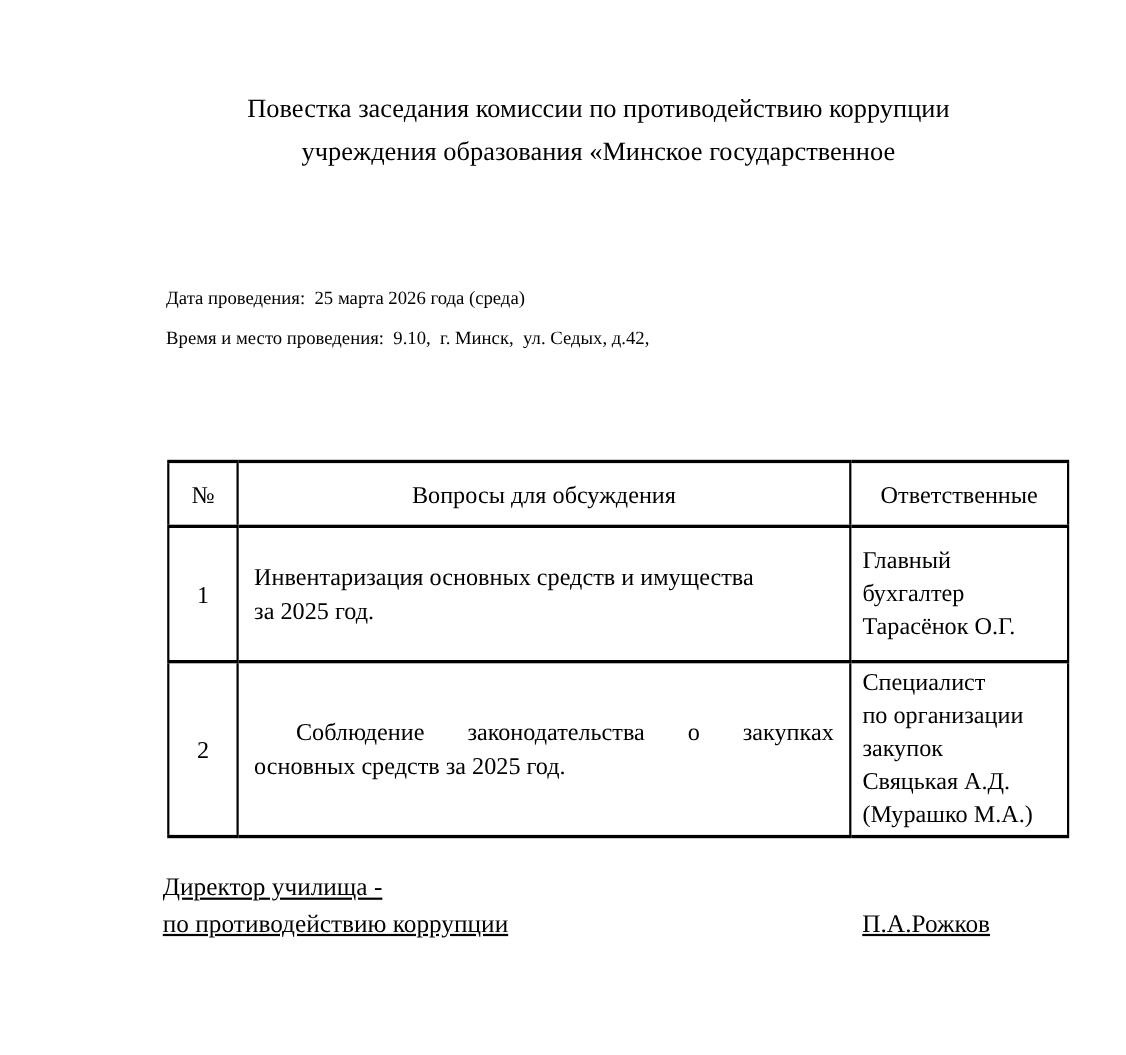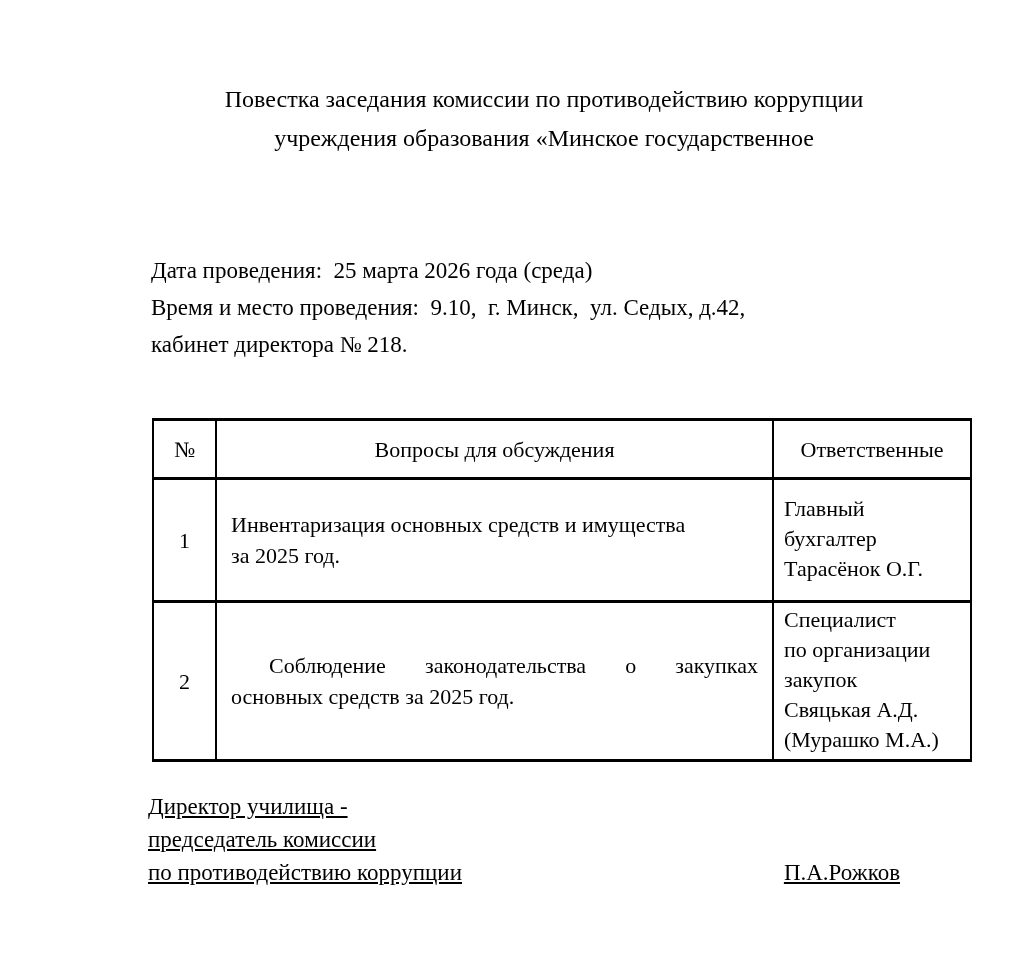--- a/index.html
+++ b/index.html
@@ -23,21 +23,21 @@
     width: 788px;
     text-align: center;
     font-size: 24px;
     line-height: 39px;
   }
   .meta {
     position: absolute;
     top: 252px;
     left: 151px;
     width: 780px;
-    font-size: 23px;
+    font-size: 17px;
     line-height: 37px;
   }
   .pre { white-space: pre-wrap; }
   table.agenda {
     position: absolute;
     top: 418px;
     left: 152px;
     width: 806px;
     border-collapse: collapse;
     table-layout: fixed;
@@ -93,21 +93,20 @@
 <div class="page">
 
   <div class="doc-title">
     <div>Повестка заседания комиссии по противодействию коррупции</div>
     <div>учреждения образования «Минское государственное</div>
   </div>
 
   <div class="meta">
     <div class="pre">Дата проведения:  25 марта 2026 года (среда)</div>
     <div class="pre">Время и место проведения:  9.10,  г. Минск,  ул. Седых, д.42,</div>
-    <div class="pre">кабинет директора № 218.</div>
   </div>
 
   <table class="agenda">
     <thead>
       <tr>
         <th class="col-num">№</th>
         <th class="col-q">Вопросы для обсуждения</th>
         <th class="col-r">Ответственные</th>
       </tr>
     </thead>
@@ -132,20 +131,19 @@
 по организации
 закупок
 Свяцькая А.Д.
 (Мурашко М.А.)</td>
       </tr>
     </tbody>
   </table>
 
   <div class="signature">
     <div>Директор училища -</div>
-    <div>председатель комиссии</div>
     <div class="sig-row">
       <span>по противодействию коррупции</span>
       <span>П.А.Рожков</span>
     </div>
   </div>
 
 </div>
 
 </body></html>

